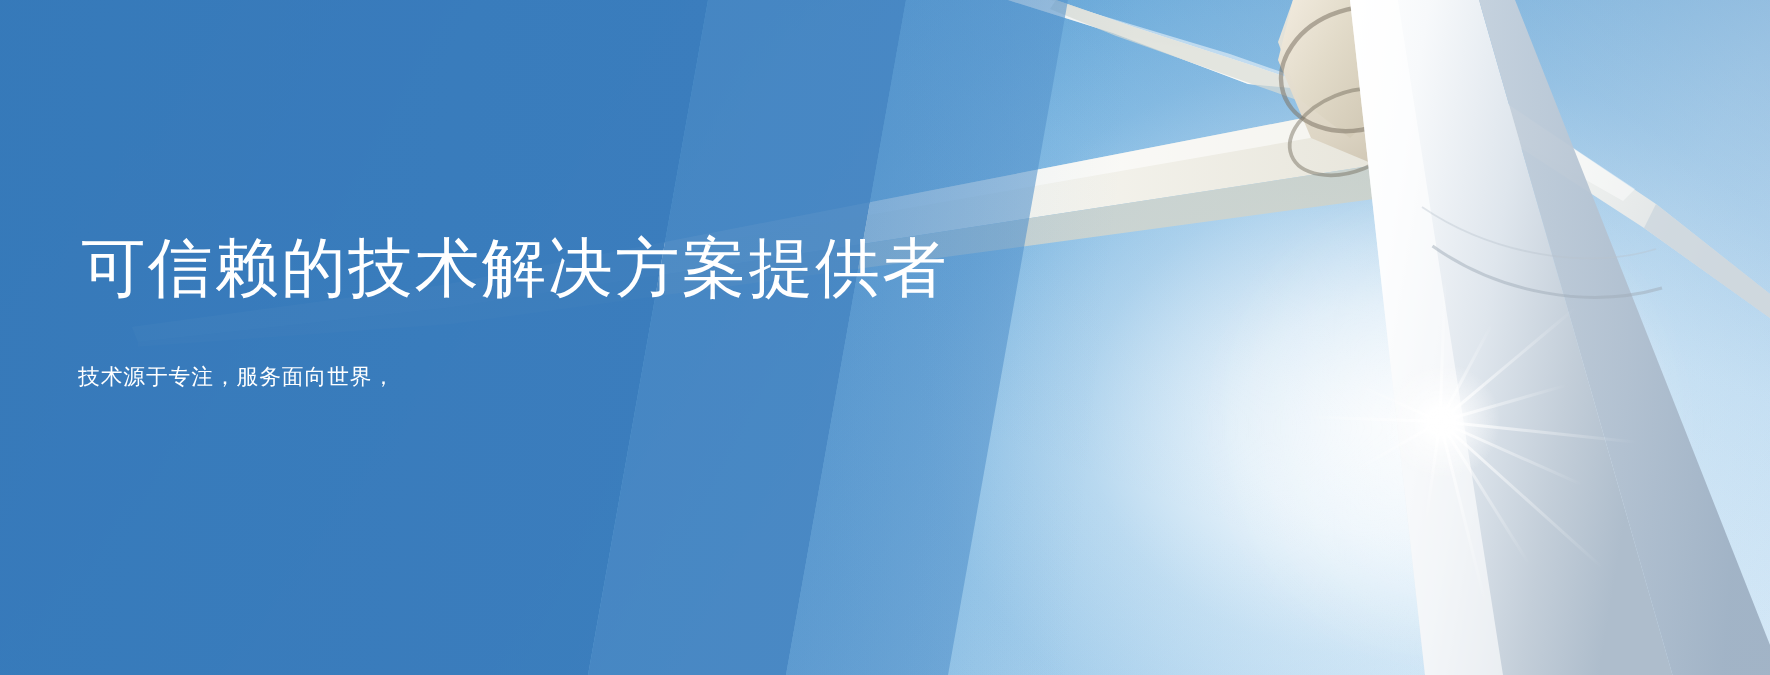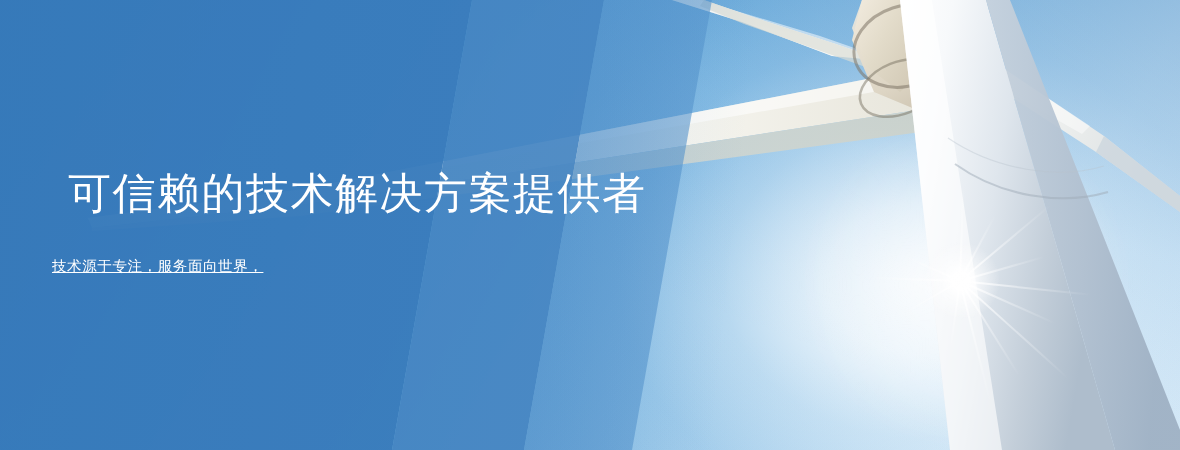--- a/index.html
+++ b/index.html
@@ -126,39 +126,38 @@
   }
 
   
   .copy {
     position: absolute;
     left: 52px;
     top: 150px;
     width: 620px;
   }
   .headline {
-    margin: 16px;
+    margin: 2px;
     font-size: 43px;
     line-height: 54px;
     font-weight: 400;
     letter-spacing: 1.5px;
     color: #ffffff;
     white-space: nowrap;
   }
   .subcopy {
     margin: 30px 0 0 0;
     color: #ffffff;
   }
   .subline {
     font-size: 14.5px;
     line-height: 32px;
     letter-spacing: 0.6px;
     font-weight: 400;
     white-space: nowrap;
-    text-decoration: underline;
   }
 </style>
 </head>
 <body>
 
 <div class="banner">
 
   <div class="sky"></div>
   <div class="sky-tint"></div>
 

